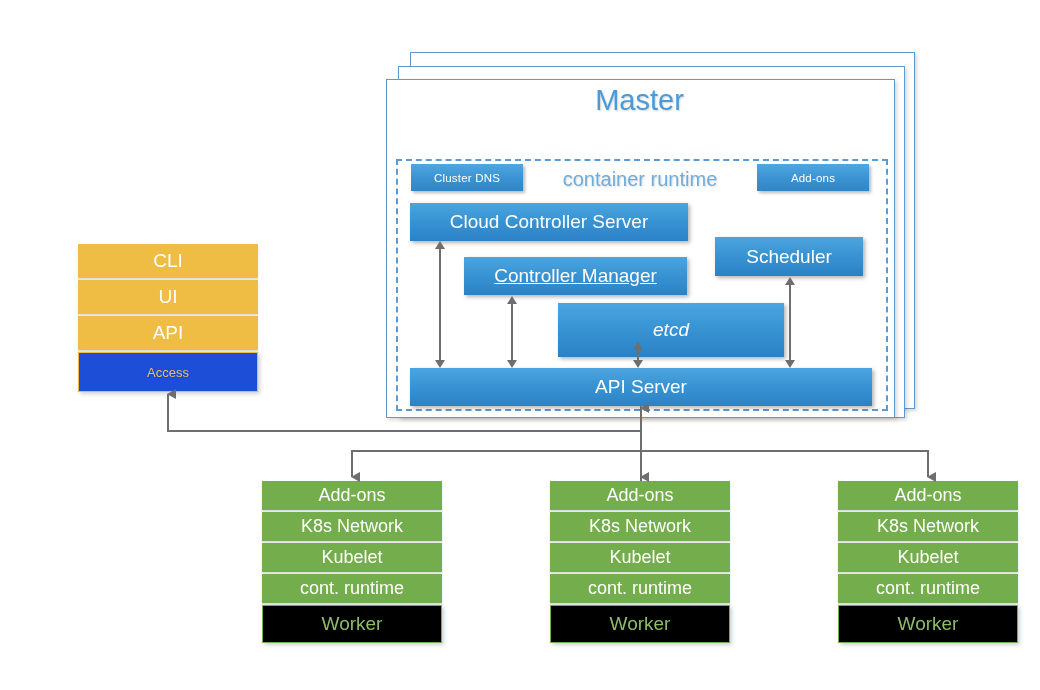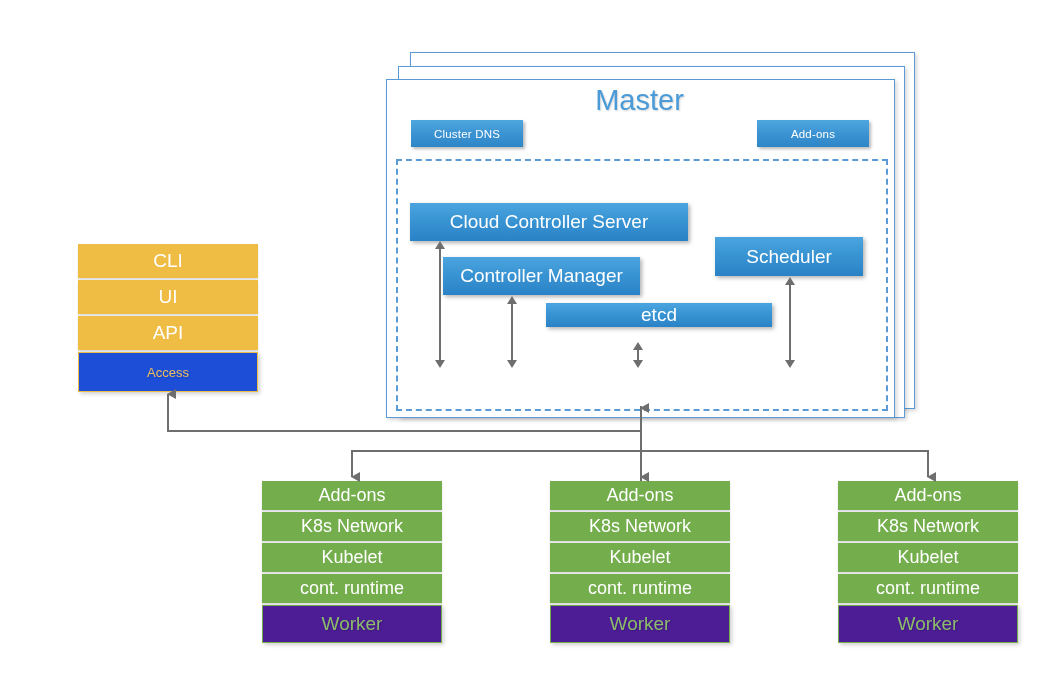--- a/index.html
+++ b/index.html
@@ -44,20 +44,21 @@
   .badge {
     position: absolute;
     background: linear-gradient(to bottom, #4FA7E0 0%, #3C93D2 50%, #2E86C8 100%);
     color: #ffffff;
     font-size: 11.5px;
     display: flex;
     align-items: center;
     justify-content: center;
     box-shadow: 2px 2px 3px rgba(0,0,0,0.28);
     letter-spacing: 0.2px;
+    margin-top: 44px;
   }
   .badge-dns     { left: 411px; top: 120px; width: 112px; height: 27px; }
   .badge-addons  { left: 757px; top: 120px; width: 112px; height: 27px; }
 
   
   .runtime-box {
     position: absolute;
     left: 396px;
     top: 159px;
     width: 488px;
@@ -82,22 +83,22 @@
     background: linear-gradient(to bottom, #4CA5DF 0%, #3994D3 45%, #2A82C6 100%);
     color: #ffffff;
     display: flex;
     align-items: center;
     justify-content: center;
     font-size: 19px;
     box-shadow: 2px 2px 4px rgba(0,0,0,0.3);
     white-space: nowrap;
   }
   .box-ccm   { left: 410px; top: 203px; width: 278px; height: 38px; }
-  .box-cm    { left: 443px; top: 257px; width: 197px; height: 38px; }
-  .box-etcd  { left: 546px; top: 303px; width: 226px; height: 24px; }
+  .box-cm    { left: 464px; top: 257px; width: 223px; height: 38px; text-decoration: underline; }
+  .box-etcd  { left: 558px; top: 303px; width: 226px; height: 54px; font-style: italic; }
   .box-sched { left: 715px; top: 237px; width: 148px; height: 39px; }
   .box-api   { left: 410px; top: 368px; width: 462px; height: 38px; }
 
   
   .varrow {
     position: absolute;
     width: 2px;
     background: #6E6E6E;
   }
   .arrowhead-up, .arrowhead-down {
@@ -157,21 +158,21 @@
     height: 29px;
     display: flex;
     align-items: center;
     justify-content: center;
     font-size: 18px;
     margin-bottom: 2px;
     box-shadow: 0 2px 2px rgba(0,0,0,0.14);
     white-space: nowrap;
   }
   .worker-foot {
-    background: #4c1d95;
+    background: #000000;
     border: 1px solid #74AD4C;
     color: #8CBC6A;
     height: 36px;
     display: flex;
     align-items: center;
     justify-content: center;
     font-size: 19px;
     text-shadow: 1px 1px 2px rgba(0,0,0,0.18);
     box-shadow: 2px 2px 4px rgba(0,0,0,0.18);
   }
@@ -194,25 +195,27 @@
   <div class="master-layer master-back"></div>
   <div class="master-layer master-mid"></div>
   <div class="master-layer master-front"></div>
 
   <div class="master-title">Master</div>
 
   <div class="badge badge-dns">Cluster DNS</div>
   <div class="badge badge-addons">Add-ons</div>
 
   <div class="runtime-box"></div>
+  <div class="runtime-title">container runtime</div>
 
   <div class="bluebox box-ccm">Cloud Controller Server</div>
   <div class="bluebox box-cm">Controller Manager</div>
   <div class="bluebox box-etcd">etcd</div>
   <div class="bluebox box-sched">Scheduler</div>
+  <div class="bluebox box-api">API Server</div>
 
   <div class="varrow" style="left:439px; top:249px; height:111px;"></div>
   <div class="arrowhead-up" style="left:435px; top:241px;"></div>
   <div class="arrowhead-down" style="left:435px; top:360px;"></div>
 
   <div class="varrow" style="left:511px; top:304px; height:56px;"></div>
   <div class="arrowhead-up" style="left:507px; top:296px;"></div>
   <div class="arrowhead-down" style="left:507px; top:360px;"></div>
 
   <div class="varrow" style="left:637px; top:350px; height:10px;"></div>

